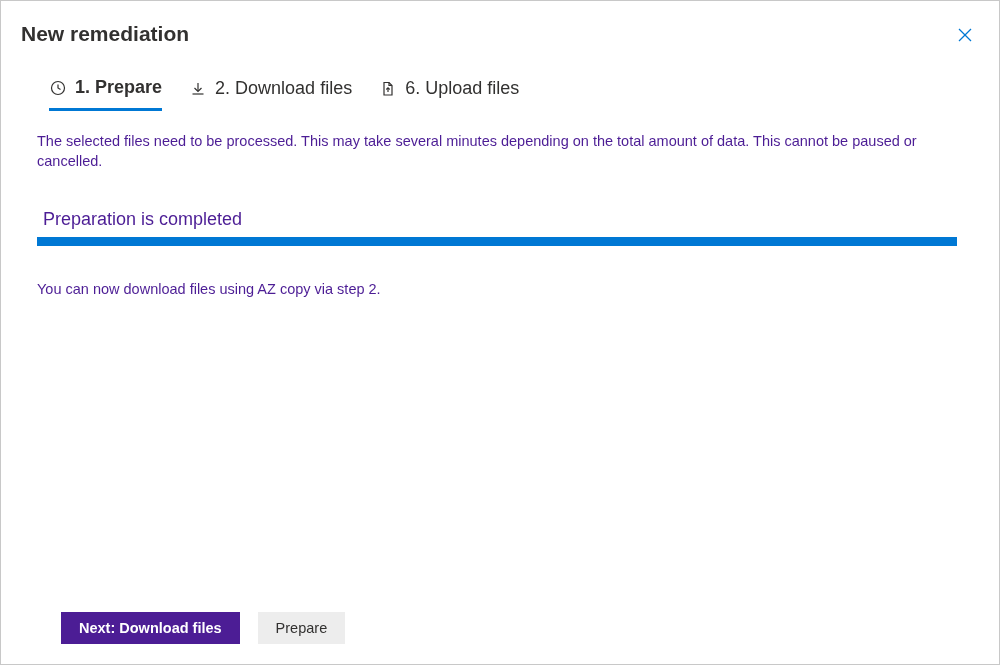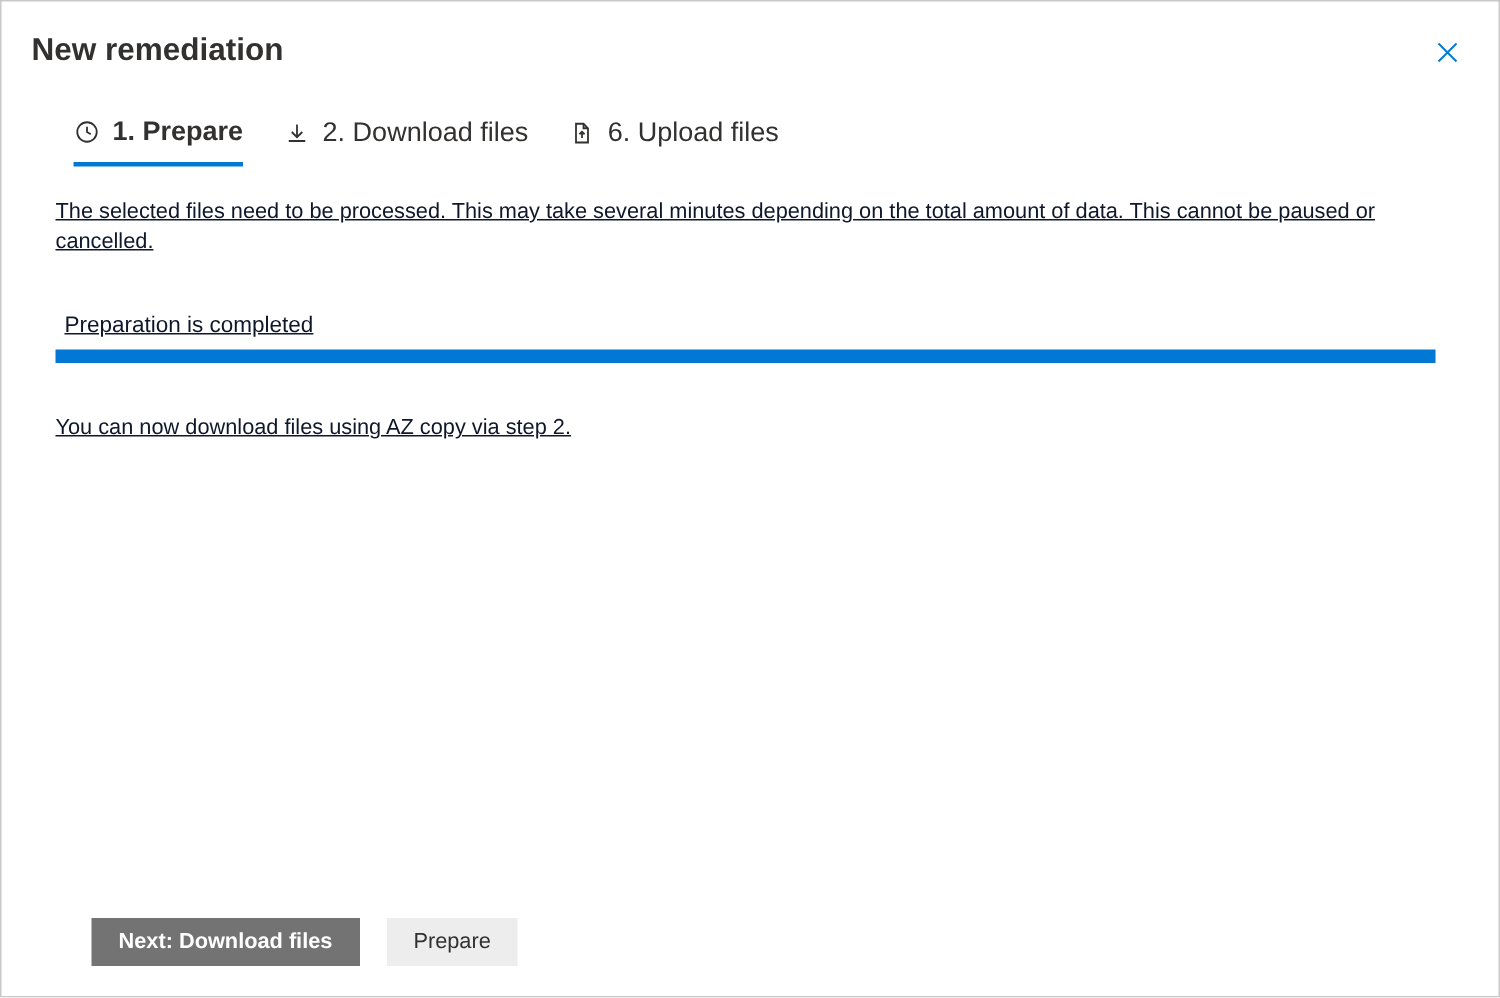--- a/index.html
+++ b/index.html
@@ -66,28 +66,27 @@
     display: inline-flex;
     align-items: center;
     justify-content: center;
     color: #323130;
   }
   .tab .icon svg { width: 16px; height: 16px; }
   .content {
     padding: 22px 36px 16px 36px;
     flex: 1;
     font-size: 14.5px;
-    color: #0f172a;
+    color: #4c1d95;
     line-height: 1.35;
-    text-decoration: underline;
   }
   .desc { margin-bottom: 36px; max-width: 910px; }
   .status { margin-bottom: 28px; }
   .progress-label {
-    font-size: 15px;
+    font-size: 18px;
     padding: 0 0 6px 6px;
   }
   .progress-bar {
     width: 920px;
     height: 9px;
     background: #0078d4;
     margin-bottom: 34px;
   }
   .hint { }
   .footer {
@@ -100,21 +99,21 @@
   }
   .btn {
     font-family: inherit;
     font-size: 14.5px;
     padding: 8px 18px;
     border: none;
     cursor: pointer;
     min-width: 80px;
   }
   .btn-primary {
-    background: #737373;
+    background: #4c1d95;
     color: #fff;
     font-weight: 600;
   }
   .btn-secondary {
     background: #ededed;
     color: #323130;
   }
 </style>
 </head>
 <body>

